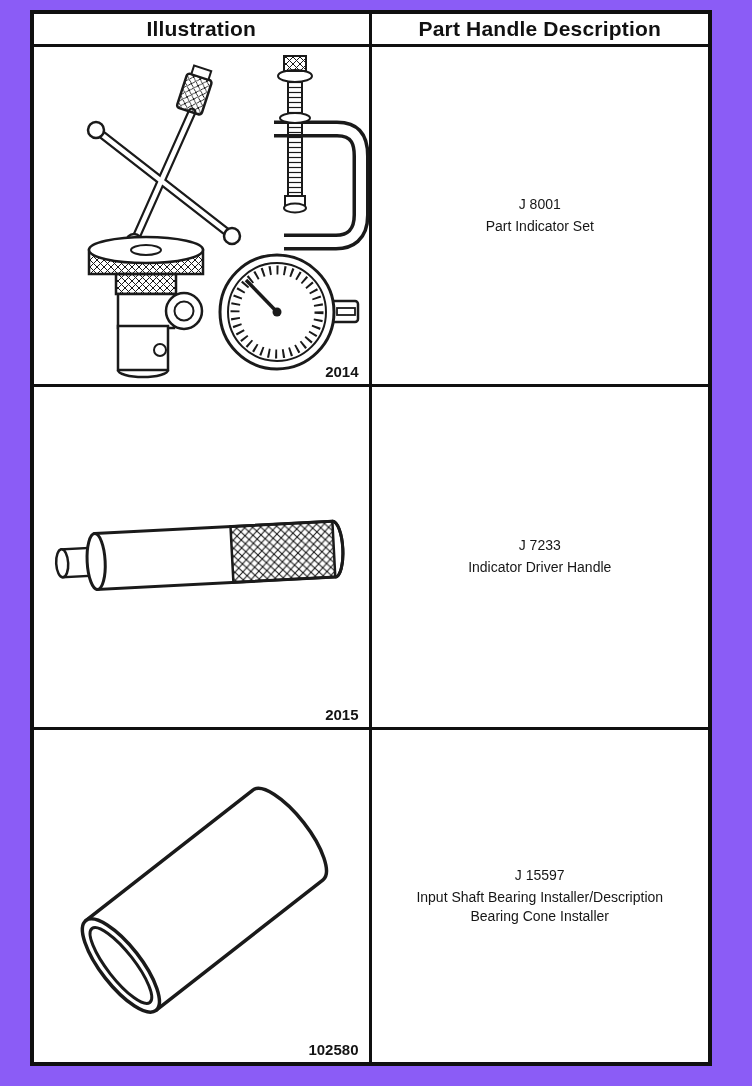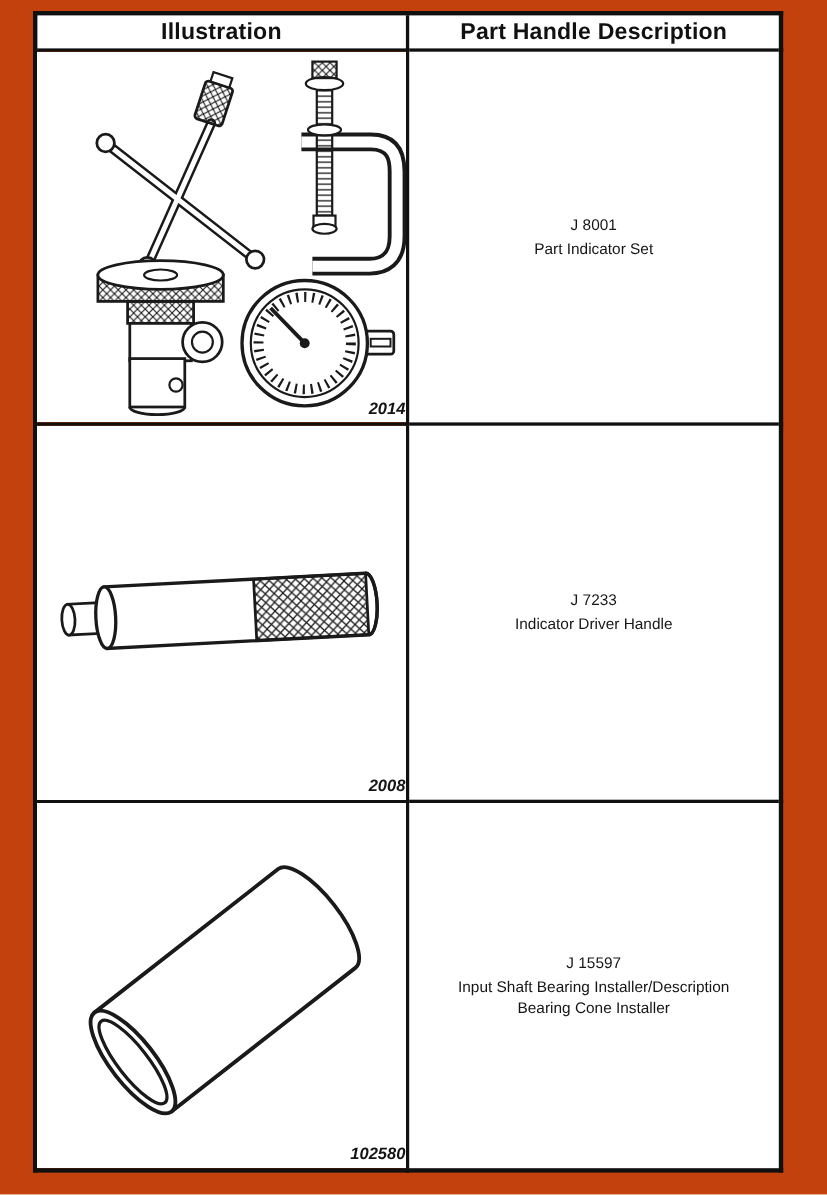--- a/index.html
+++ b/index.html
@@ -1,18 +1,18 @@
 <!DOCTYPE html>
 <html><head>
 <meta charset="utf-8">
 <style>
   * { margin:0; padding:0; box-sizing:border-box; }
   html,body { background:#ffffff; }
   .page {
-    position:relative; width:752px; height:1086px; background:#c2410c;
+    position:relative; width:752px; height:1086px; background:#8b5cf6;
     font-family:"Liberation Sans", sans-serif; color:#1a1a1a; overflow:hidden;
   }
   table.tools-table {
     position:absolute; left:30px; top:10px; width:678px;
     border-collapse:collapse; table-layout:fixed;
     border:4px solid #101010;
   }
   th, td { border:3px solid #101010; background:#ffffff; }
   th {
     height:33px; font-size:21px; font-weight:bold; text-align:center;
@@ -22,22 +22,22 @@
   tr.row-1 td { height:340px; }
   tr.row-2 td { height:343px; }
   tr.row-3 td { height:336px; }
   td.desc-cell {
     text-align:center; vertical-align:middle;
     font-size:14px; line-height:1.35; color:#161616;
   }
   .part-number { margin-bottom:3px; }
   .part-desc { max-width:252px; margin:0 auto; }
   .fig-num {
-    position:absolute; right:0; bottom:4px;
-    font-size:15px; font-weight:700; color:#141414;font-style:italic;
+    position:absolute; right:10px; bottom:4px;
+    font-size:15px; font-weight:700; color:#141414;
   }
   svg.illus { display:block; margin:0 auto; }
   .rodO { stroke:#1a1a1a; stroke-width:9; stroke-linecap:round; }
   .rodI { stroke:#ffffff; stroke-width:4.5; stroke-linecap:round; }
   .frameO { stroke:#1a1a1a; stroke-width:17; fill:none; stroke-linejoin:round; }
   .frameI { stroke:#ffffff; stroke-width:10; fill:none; stroke-linejoin:round; }
   .ln   { stroke:#1a1a1a; fill:none; }
   .wfill{ fill:#ffffff; stroke:#1a1a1a; }
 </style>
 </head>
@@ -140,21 +140,21 @@
               <path class="wfill" d="M28 152 H64 V180 H28 Z" stroke-width="2.5"></path>
               <ellipse class="wfill" cx="28" cy="166" rx="6" ry="14" stroke-width="2.5"></ellipse>
 
               <path class="wfill" d="M62 138 H300 A9 28 0 0 1 300 194 H62 Z" stroke-width="3"></path>
               <ellipse class="wfill" cx="62" cy="166" rx="9" ry="28" stroke-width="3"></ellipse>
 
               <rect x="198" y="138" width="102" height="56" fill="url(#k2)" stroke="#1a1a1a" stroke-width="2.5"></rect>
               <path class="ln" d="M300 138 A9 28 0 0 1 300 194" stroke-width="3"></path>
             </g>
           </svg>
-          <div class="fig-num">2008</div>
+          <div class="fig-num">2015</div>
         </td>
         <td class="desc-cell">
           <div class="part-number">J 7233</div>
           <div class="part-desc">Indicator Driver Handle</div>
         </td>
       </tr>
 
       <tr class="row-3">
         <td class="illus-cell">
           <svg class="illus" width="336" height="326" viewBox="0 0 336 326">

